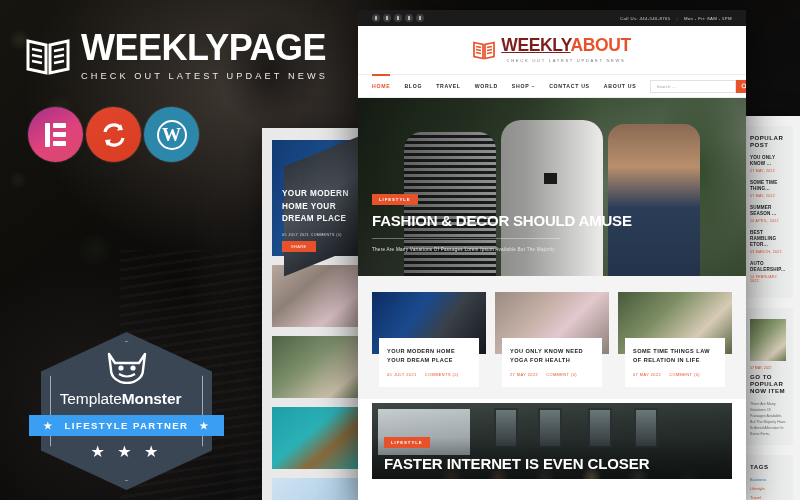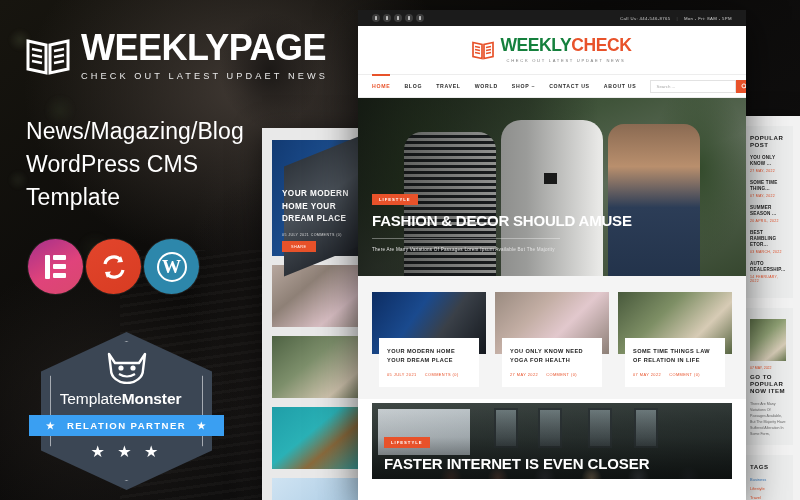--- a/index.html
+++ b/index.html
@@ -178,21 +178,21 @@
     background:#b8b8b8; border-radius:.5px;
   }
   .topinfo{ display:flex; align-items:center; gap:6px; }
   .topinfo span{ color:#cfcfcf; font-size:4.3px; letter-spacing:.35px; white-space:nowrap; }
   .topinfo .sep{ color:#5a5a5a; }
 
   .logobar{ height:48px; display:flex; align-items:center; justify-content:center; background:#fff; }
   .wlogo{ display:flex; align-items:center; gap:6px; }
   .wlogo-mark{ width:22px; height:20px; position:relative; }
   .wlogo-title{ font-size:17.5px; font-weight:bold; letter-spacing:-.4px; line-height:1; }
-  .wlogo-title .a{ color:#15803d; }
+  .wlogo-title .a{ color:#7f1d1d;text-decoration:underline; }
   .wlogo-title .b{ color:#e8522a; }
   .wlogo-sub{ font-size:4.1px; letter-spacing:1.7px; color:#7b7b7b; text-align:center; margin-top:3px; }
 
   .navbar{
     height:24px; border-top:1px solid #ededed; border-bottom:1px solid #ededed;
     display:flex; align-items:center; padding:0 14px; gap:14px; background:#fff;
   }
   .navitem{
     font-size:5.2px; font-weight:bold; letter-spacing:.7px; color:#2b2b2b;
     position:relative; white-space:nowrap;
@@ -356,25 +356,20 @@
         <path d="M6 13 L16 15 M6 19 L16 21 M6 25 L16 27" stroke="#fff" stroke-width="2.4"></path>
         <path d="M38 13 L28 15 M38 19 L28 21 M38 25 L28 27" stroke="#fff" stroke-width="2.4"></path>
       </svg>
     </div>
     <div class="brand-text">
       <div class="brand-title">WEEKLYPAGE</div>
       <div class="brand-sub">CHECK OUT LATEST UPDAET NEWS</div>
     </div>
   </div>
 
-  <div class="headline">
-    <div>News/Magazing/Blog</div>
-    <div>WordPress CMS</div>
-    <div>Template</div>
-  </div>
 
   <div class="plugins">
     <div class="pcircle p-elementor">
       <div class="el-glyph">
         <span class="el-bar"></span>
         <span class="el-stack">
             <i></i>
             <i></i>
             <i></i>
           </span>
@@ -402,21 +397,21 @@
         <circle cx="16" cy="18" r="2.6" fill="#fff"></circle>
         <circle cx="28" cy="18" r="2.6" fill="#fff"></circle>
         <path d="M14 24 Q22 29 30 24" fill="none" stroke="#fff" stroke-width="2.2"></path>
       </svg>
     </div>
     <div class="tm-name">
       <span>Template</span><b>Monster</b>
     </div>
     <div class="tm-ribbon">
       <span>★</span>
-      <span>RELATION PARTNER</span>
+      <span>LIFESTYLE PARTNER</span>
       <span>★</span>
     </div>
     <div class="tm-stars">★ ★ ★</div>
   </div>
 </div>
 
 <div class="window">
 
   <div class="topbar">
     <div class="socials">
@@ -437,21 +432,21 @@
     <div class="wlogo">
       <div class="wlogo-mark">
         <svg width="22" height="20" viewBox="0 0 44 40">
           <path d="M2 5 L20 9 L20 37 L2 33 Z" fill="none" stroke="#e8522a" stroke-width="3.4"></path>
           <path d="M42 5 L24 9 L24 37 L42 33 Z" fill="none" stroke="#e8522a" stroke-width="3.4"></path>
           <path d="M6 13 L16 15 M6 19 L16 21 M6 25 L16 27" stroke="#e8522a" stroke-width="2.6"></path>
           <path d="M38 13 L28 15 M38 19 L28 21 M38 25 L28 27" stroke="#e8522a" stroke-width="2.6"></path>
         </svg>
       </div>
       <div>
-        <div class="wlogo-title"><span class="a">WEEKLY</span><span class="b">CHECK</span></div>
+        <div class="wlogo-title"><span class="a">WEEKLY</span><span class="b">ABOUT</span></div>
         <div class="wlogo-sub">CHECK OUT LATEST UPDAET NEWS</div>
       </div>
     </div>
   </div>
 
   <div class="navbar">
     <div class="navitem active">HOME</div>
     <div class="navitem">BLOG</div>
     <div class="navitem">TRAVEL</div>
     <div class="navitem">WORLD</div>

